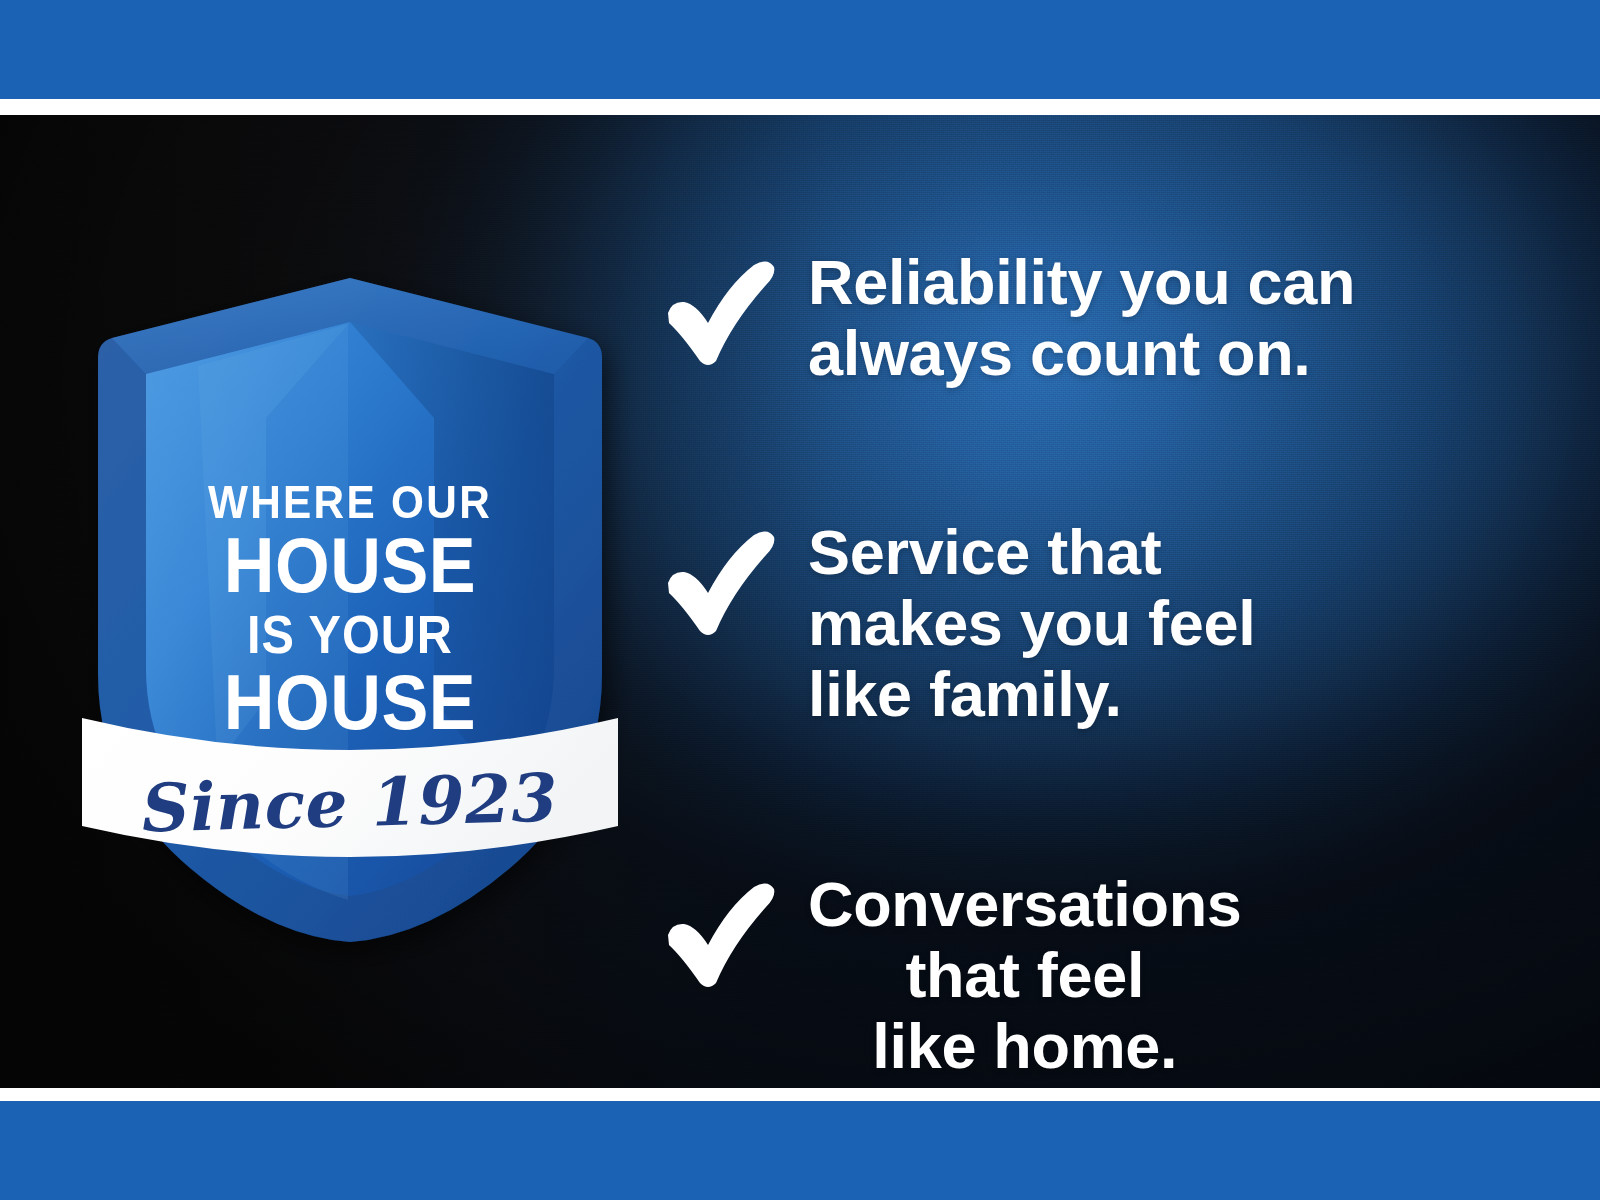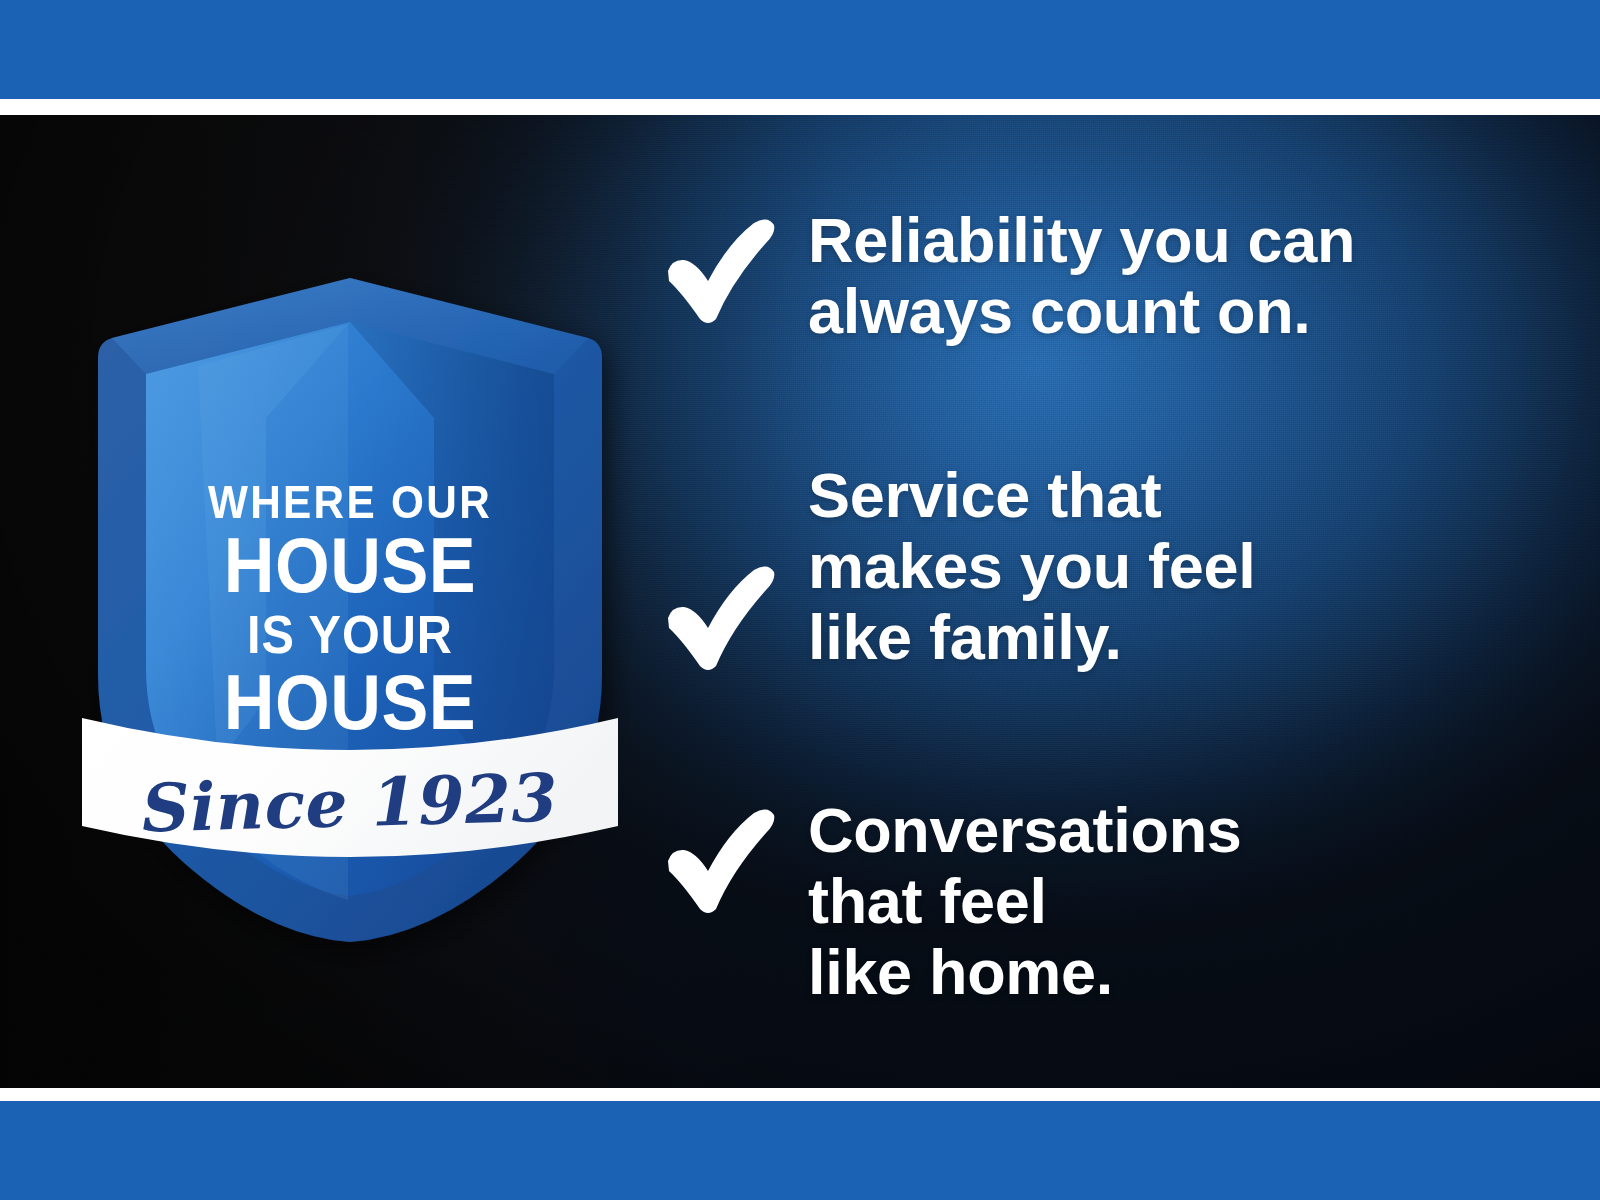--- a/index.html
+++ b/index.html
@@ -143,24 +143,25 @@
     left: 660px;
     top: 90px;
     width: 880px;
   }
   .bullet {
     position: absolute;
     left: 0;
     display: flex;
     align-items: flex-start;
     gap: 28px;
+    margin-top: 42px;
   }
   #bullet-0 { top: 0px; }
-  #bullet-1 { top: 255px; align-items: flex-end; }
-  #bullet-2 { top: 590px; }
+  #bullet-1 { top: 270px; }
+  #bullet-2 { top: 622px; text-align: center; }
 
   .check-icon {
     flex: 0 0 auto;
     width: 120px;
     height: 112px;
     margin-top: 10px;
   }
   .check-icon svg { display: block; width: 100%; height: 100%; }
 
   .bullet-text {

